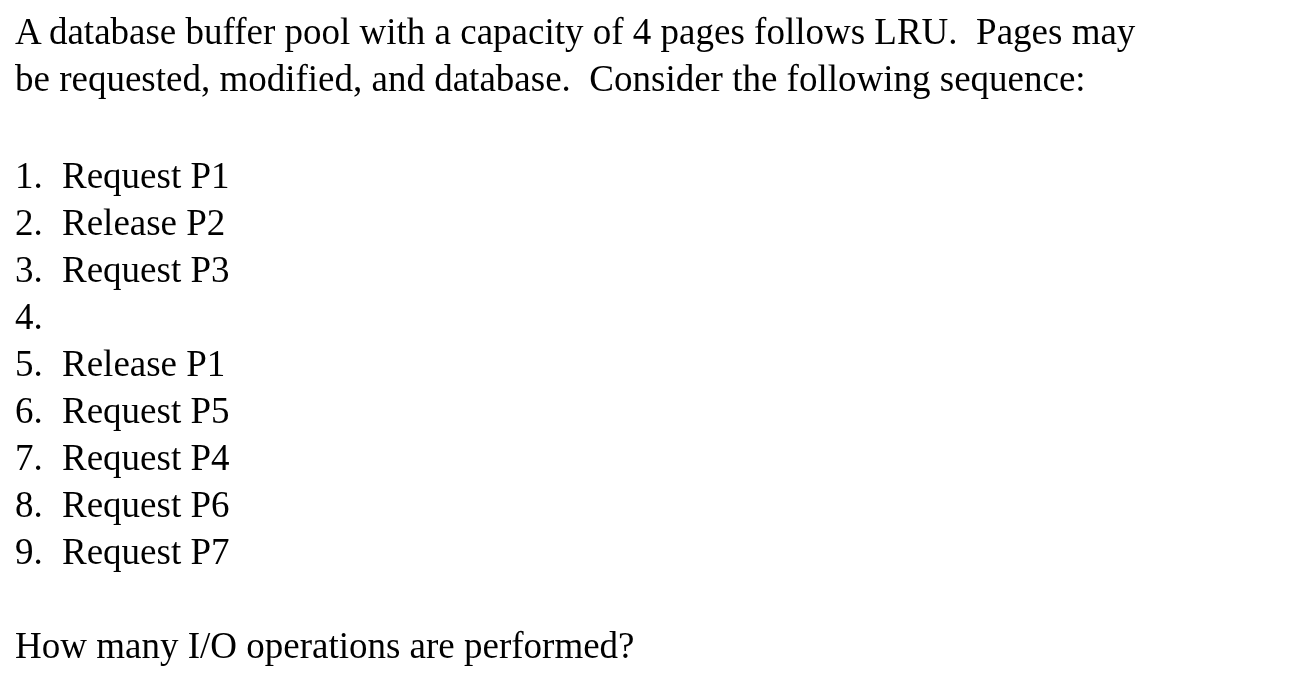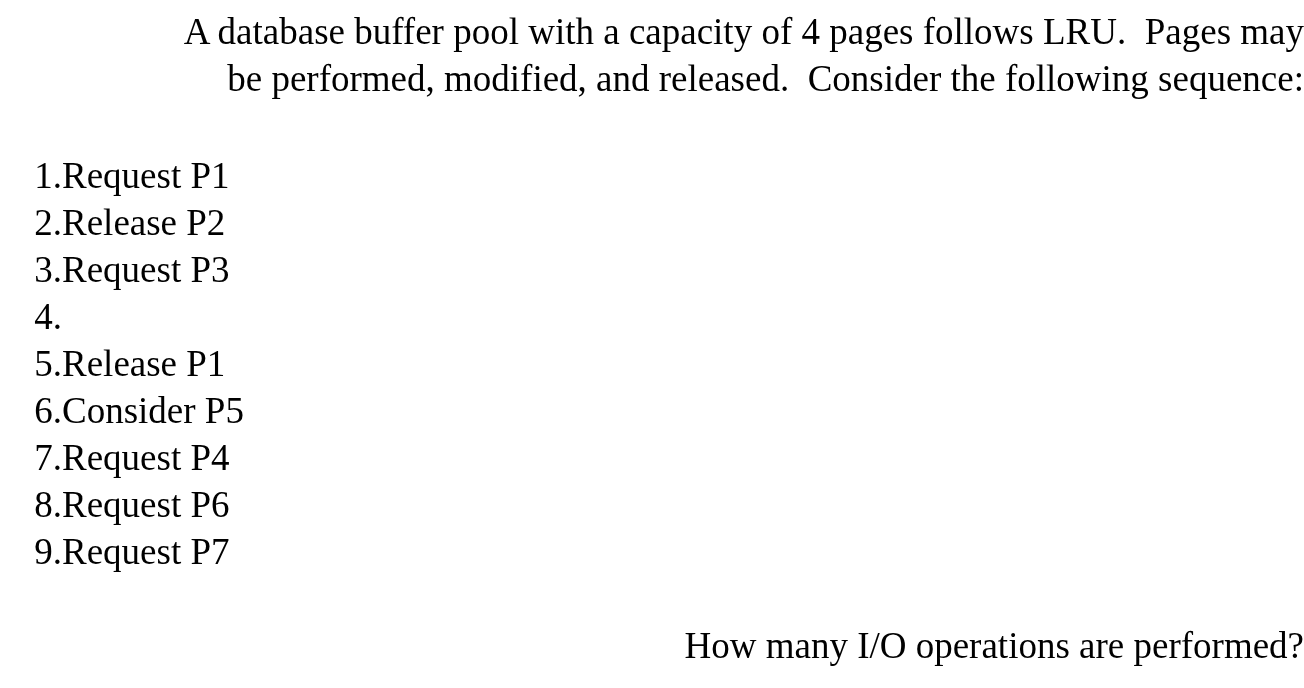--- a/index.html
+++ b/index.html
@@ -11,21 +11,20 @@
     height: 688px;
     background: #ffffff;
     color: #000000;
     font-family: "Liberation Serif", "DejaVu Serif", serif;
     overflow: hidden;
   }
   .doc {
     padding: 8px 0 0 15px;
     font-size: 37px;
     line-height: 47px;
-    text-align: right;
   }
   .intro-line {
     white-space: pre; 
   }
   .steps {
     list-style: none;
     margin: 50px 0 0 0;
     padding: 0;
   }
   .step {
@@ -43,21 +42,21 @@
     white-space: pre;
   }
 </style>
 </head>
 <body>
 
 <div class="doc">
 
   <div class="intro">
     <div class="intro-line">A database buffer pool with a capacity of 4 pages follows LRU.  Pages may</div>
-    <div class="intro-line">be performed, modified, and released.  Consider the following sequence:</div>
+    <div class="intro-line">be requested, modified, and database.  Consider the following sequence:</div>
   </div>
 
   <ol class="steps">
     <li class="step">
       <span class="step-number">1.</span>
       <span class="step-label">Request P1</span>
     </li>
     <li class="step">
       <span class="step-number">2.</span>
       <span class="step-label">Release P2</span>
@@ -68,21 +67,21 @@
     </li>
     <li class="step">
       <span class="step-number">4.</span>
     </li>
     <li class="step">
       <span class="step-number">5.</span>
       <span class="step-label">Release P1</span>
     </li>
     <li class="step">
       <span class="step-number">6.</span>
-      <span class="step-label">Consider P5</span>
+      <span class="step-label">Request P5</span>
     </li>
     <li class="step">
       <span class="step-number">7.</span>
       <span class="step-label">Request P4</span>
     </li>
     <li class="step">
       <span class="step-number">8.</span>
       <span class="step-label">Request P6</span>
     </li>
     <li class="step">

